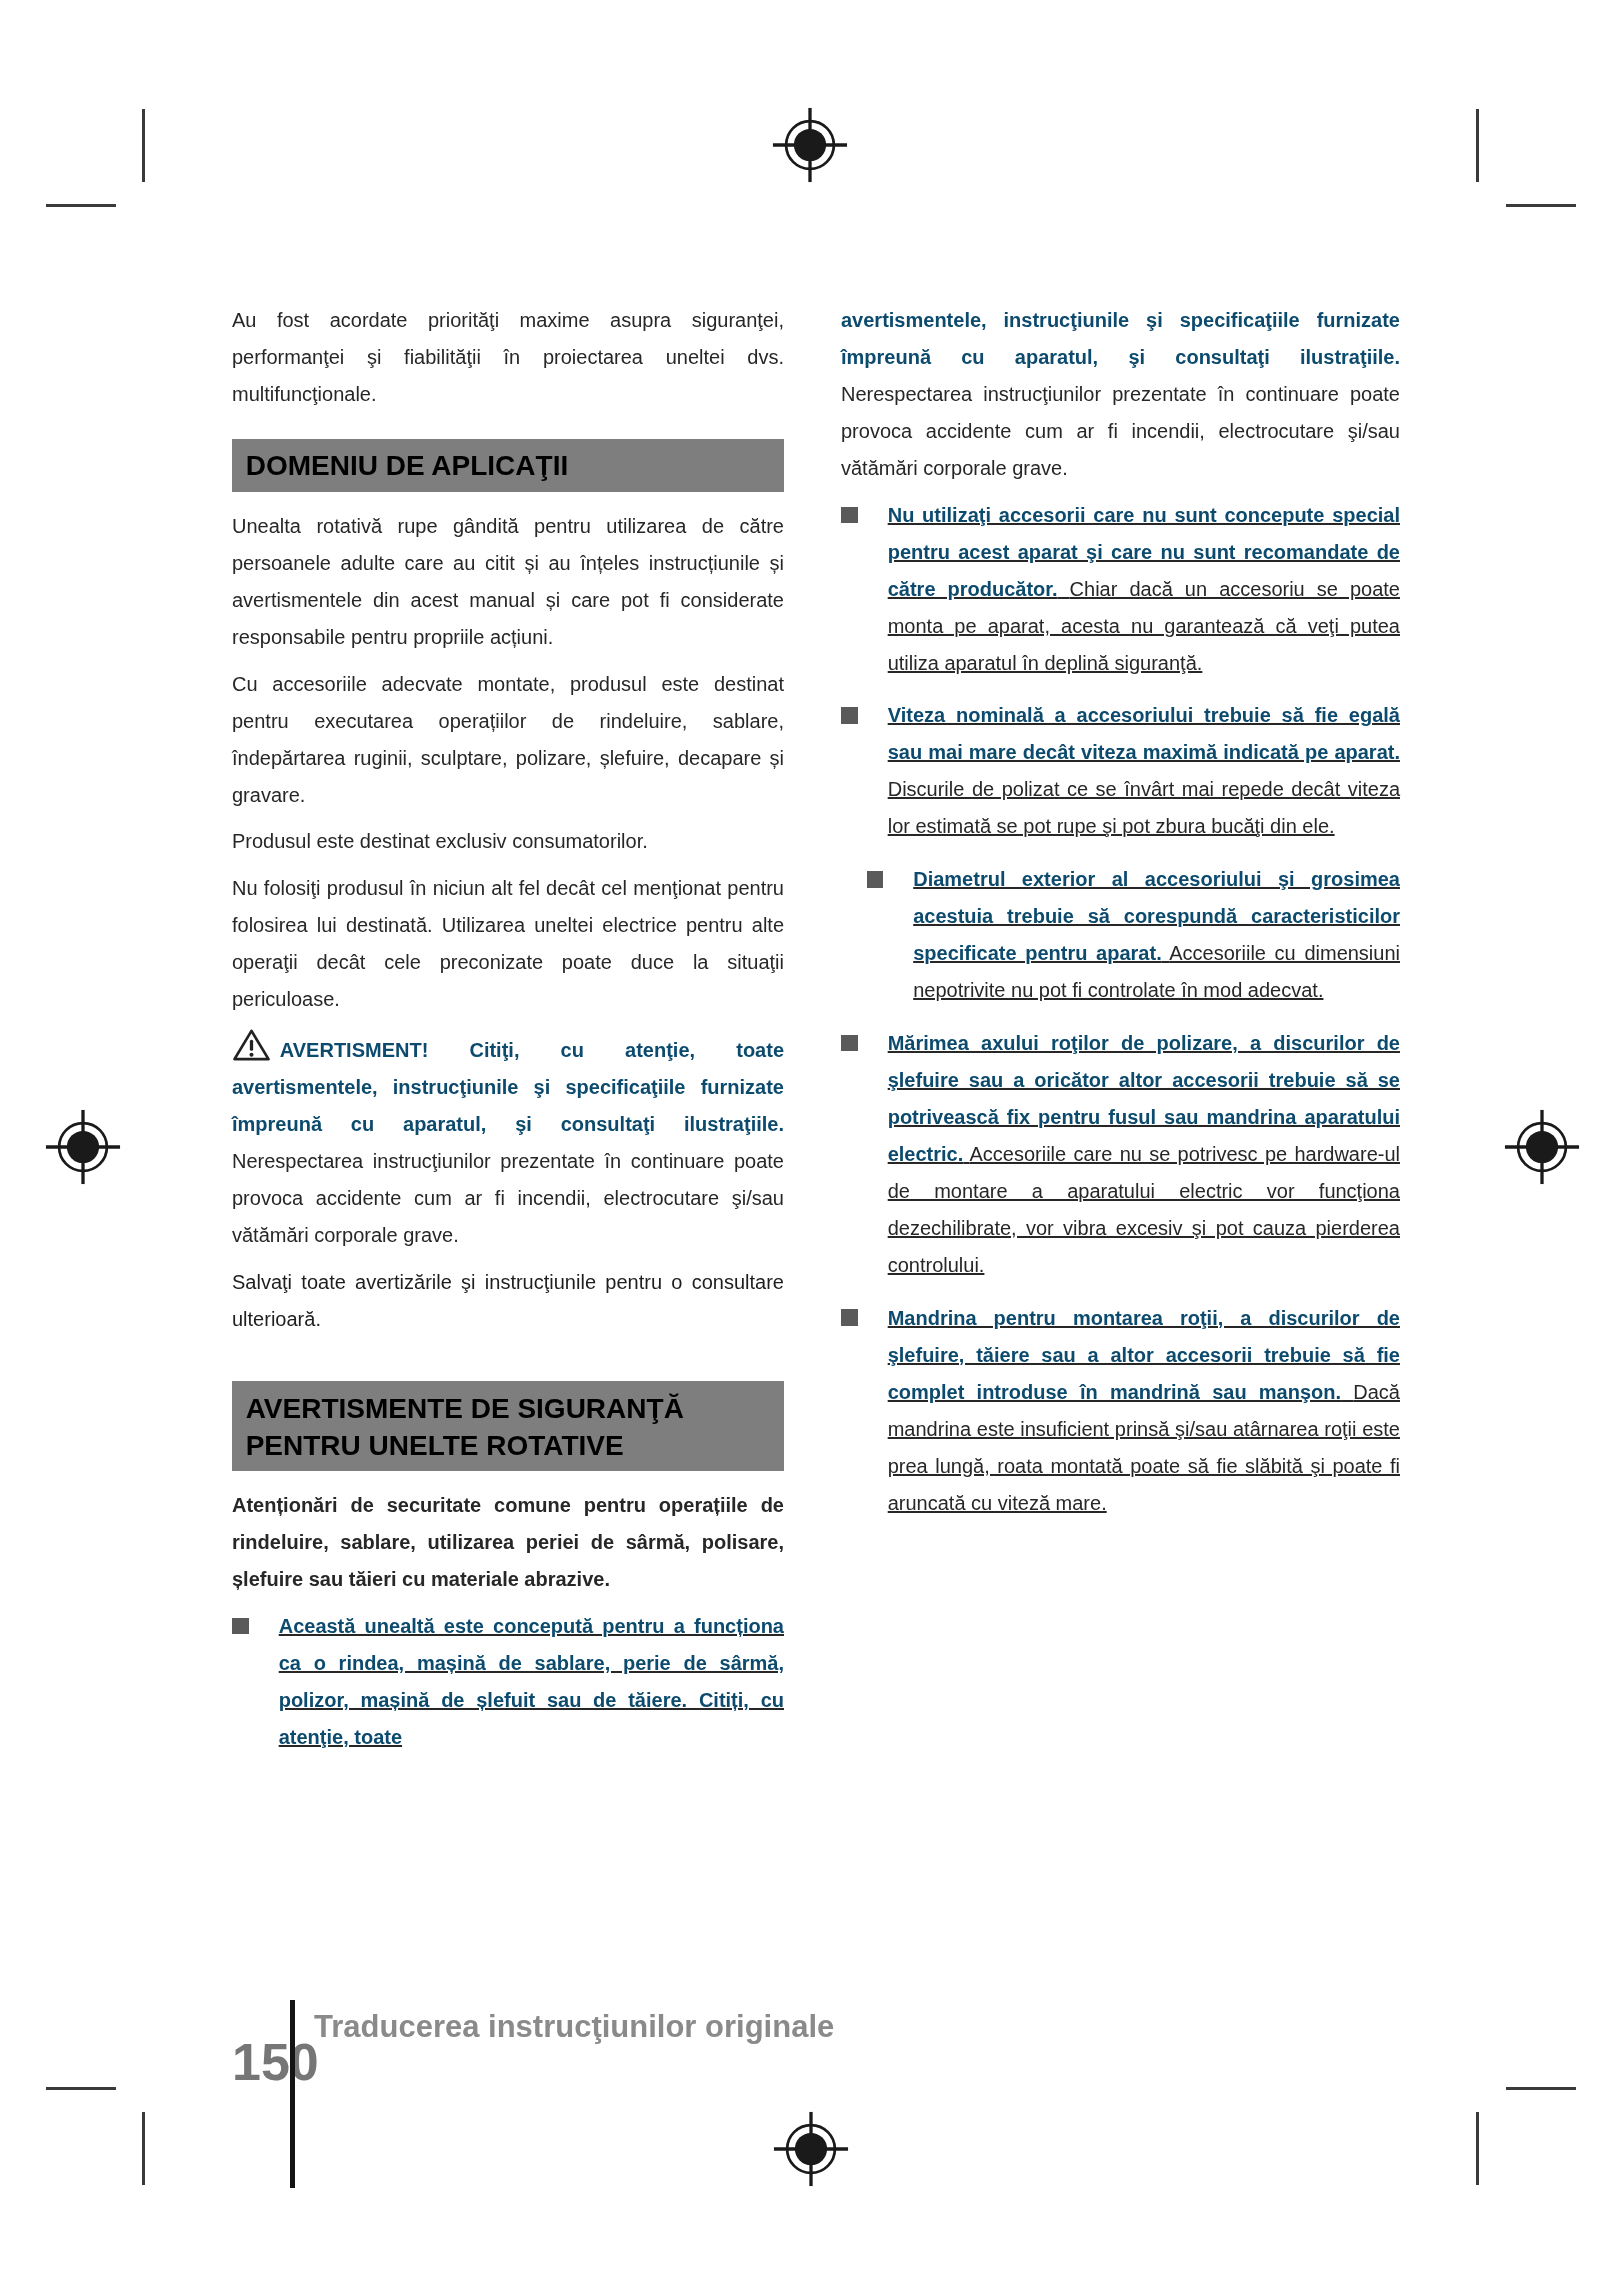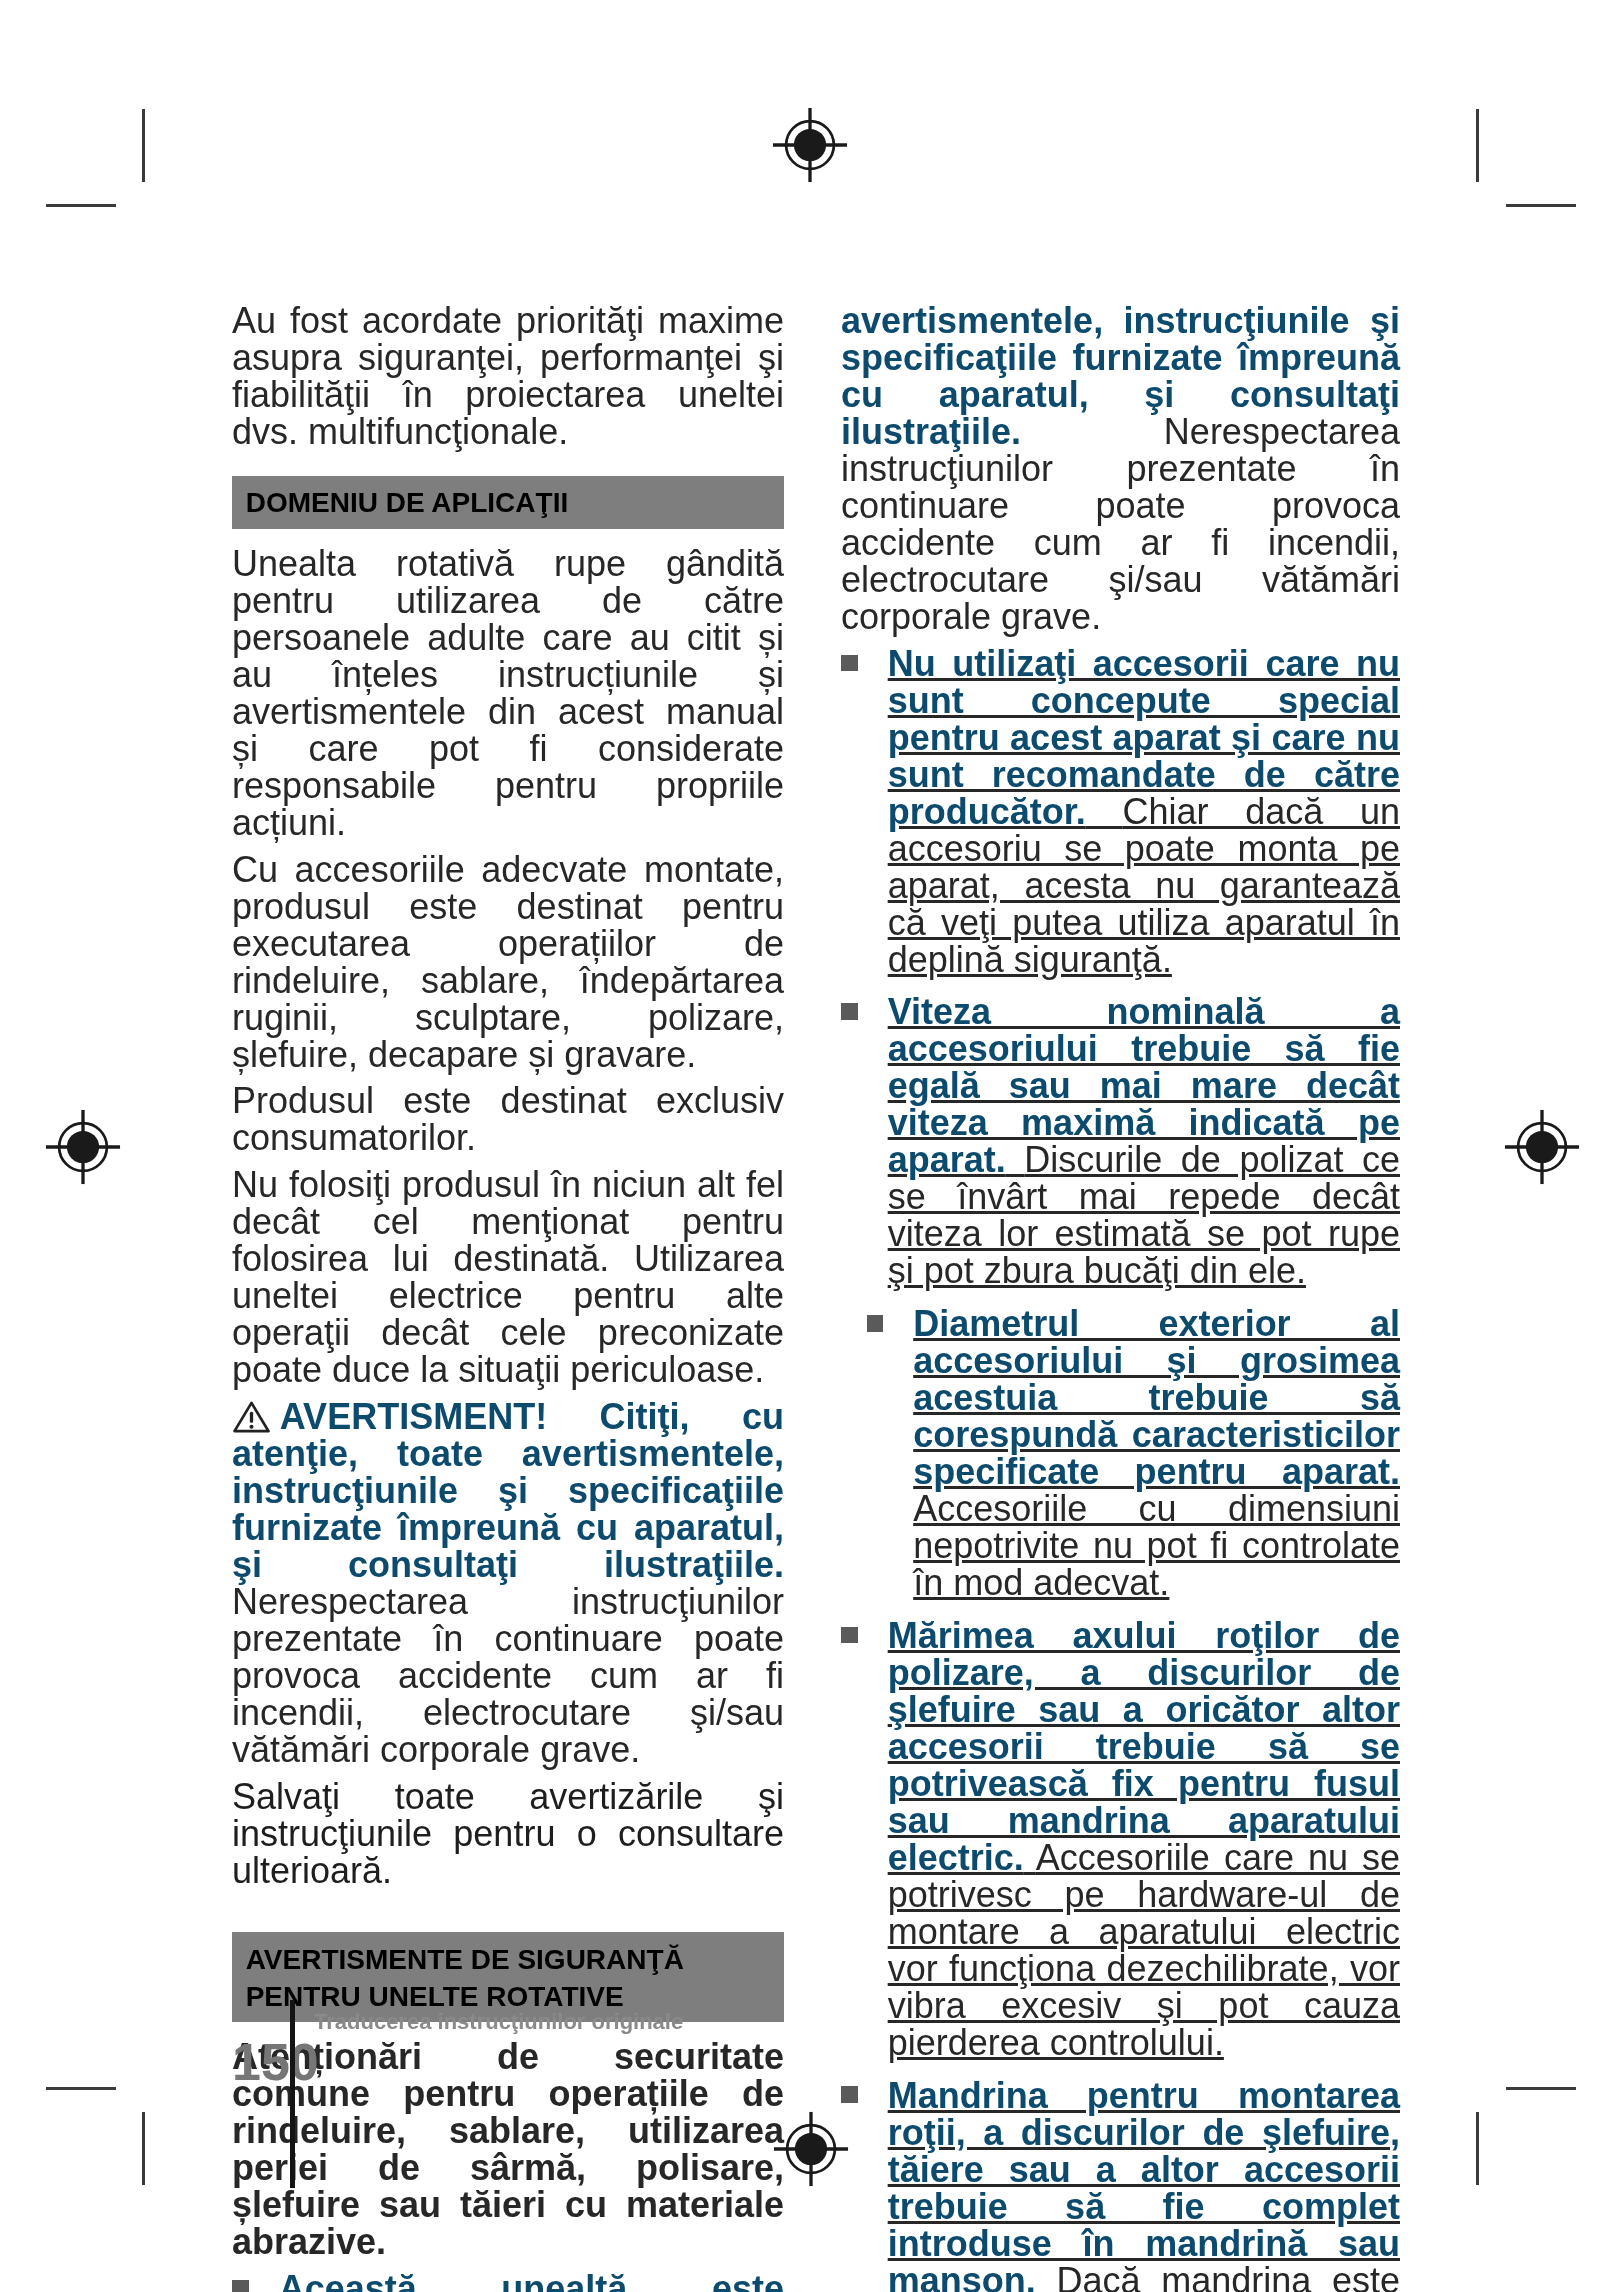--- a/index.html
+++ b/index.html
@@ -15,21 +15,21 @@
   .regmark{position:absolute;width:78px;height:78px;}
   .crop{position:absolute;background:#3a3a3a;}
   .crop.v{width:2.9px;height:73px;}
   .crop.h{width:70px;height:2.9px;}
   
   .col{position:absolute;top:302px;}
   .col.left{left:232px;width:552px;}
   .col.right{left:841px;width:559px;}
   p.body{
     margin:0 0 9.8px 0;
-    font-size:36px;line-height:37px;
+    font-size:20px;line-height:37px;
     text-align:justify;
     color:#272727;
   }
   p.body b,.bold{font-weight:bold;color:#0c4a6e;}
   p.bold{font-weight:normal;color:#1e1e1e;}
   .section-header{
     background:#7e7e7e;
     color:#000000;
     font-weight:bold;
     font-size:28px;line-height:37px;
@@ -59,21 +59,21 @@
   .footer-num{
     position:absolute;left:232px;top:2000px;
     font-size:52px;font-weight:bold;color:#767676;margin-top:32px;
   }
   .footer-vline{
     position:absolute;left:290px;top:2000px;
     width:4.9px;height:188px;background:#141414;
   }
   .footer-text{
     position:absolute;left:314px;top:2009px;
-    font-size:22px;font-weight:bold;color:#8a8a8a;
+    font-size:31px;font-weight:bold;color:#8a8a8a;
   }
 </style>
 </head>
 <body>
 
 <div class="page">
 
   <svg class="regmark" style="left:771px;top:106px" viewBox="-40 -40 80 80">
       <line x1="-38" y1="0" x2="38" y2="0" stroke="#1a1a1a" stroke-width="3.4"></line>
       <line x1="0" y1="-38" x2="0" y2="38" stroke="#1a1a1a" stroke-width="3.4"></line>

